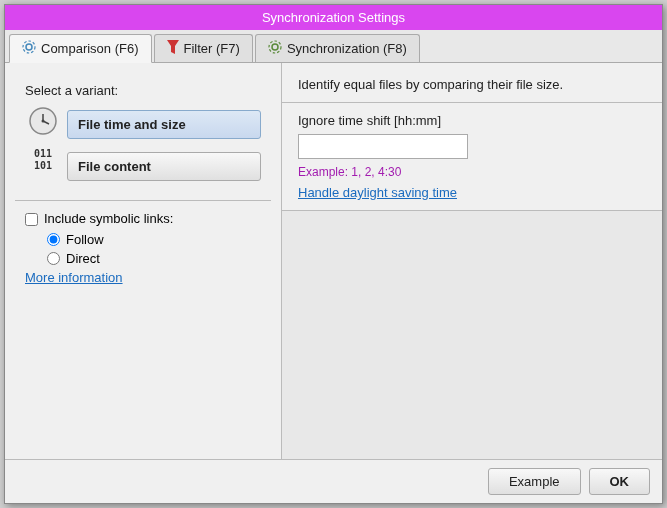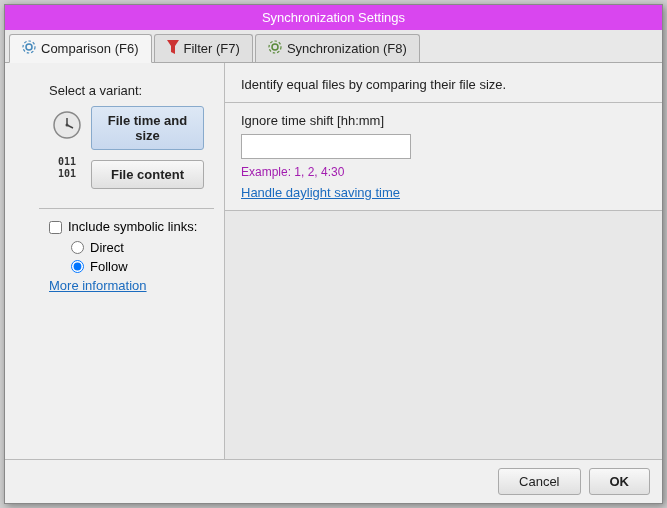--- a/index.html
+++ b/index.html
@@ -69,27 +69,26 @@
       font-size: 14px;
     }
 
     .content-area {
       display: flex;
       flex: 1;
       overflow: hidden;
     }
 
     .left-panel {
-      width: 196px;
+      width: 277px;
       border-right: 1px solid #bbb;
       display: flex;
       flex-direction: column;
       padding: 10px;
       flex-shrink: 0;
-      margin-left: 24px;
     }
 
     .select-variant-label {
       font-size: 13px;
       margin-bottom: 8px;
       color: #222;
     }
 
     .variant-btn {
       display: flex;
@@ -109,21 +108,21 @@
 
     .variant-btn button {
       flex: 1;
       padding: 6px 10px;
       font-size: 13px;
       font-weight: bold;
       background: linear-gradient(to bottom, #f8f8f8, #e0e0e0);
       border: 1px solid #aaa;
       border-radius: 3px;
       cursor: pointer;
-      text-align: center;
+      text-align: left;
       color: #222;
     }
 
     .variant-btn button.selected,
     .variant-btn button:focus {
       background: linear-gradient(to bottom, #dde8f5, #c8d8ee);
       border-color: #88aacc;
       outline: none;
     }
 
@@ -351,26 +350,26 @@
 
         </div>
 
         <div class="symbolic-section">
           <div class="symbolic-links-row">
             <input type="checkbox" id="symbolic-cb" style="">
             <label for="symbolic-cb">Include symbolic links:</label>
           </div>
           <div class="radio-group">
             <div class="radio-row">
+              <input type="radio" name="symlink-opt" id="radio-follow" checked="" style="">
+              <label for="radio-follow">Follow</label>
+            </div>
+            <div class="radio-row">
               <input type="radio" name="symlink-opt" id="radio-direct" style="">
               <label for="radio-direct">Direct</label>
-            </div>
-            <div class="radio-row">
-              <input type="radio" name="symlink-opt" id="radio-follow" checked="" style="">
-              <label for="radio-follow">Follow</label>
             </div>
           </div>
           <a class="more-info-link">More information</a>
         </div>
       </div>
     </div>
 
     <div class="right-panel">
       <div class="right-top">
         <span>Identify equal files by comparing their file size.</span>
@@ -381,16 +380,16 @@
         <input type="text" style="">
         <div class="example-text">Example:  1, 2, 4:30</div>
         <a class="daylight-link">Handle daylight saving time</a>
       </div>
 
       <div class="right-bottom"></div>
     </div>
   </div>
 
   <div class="footer">
-    <button class="footer-btn">Cancel</button>
+    <button class="footer-btn">Example</button>
     <button class="footer-btn ok">OK</button>
   </div>
 </div>
 
 </body></html>

